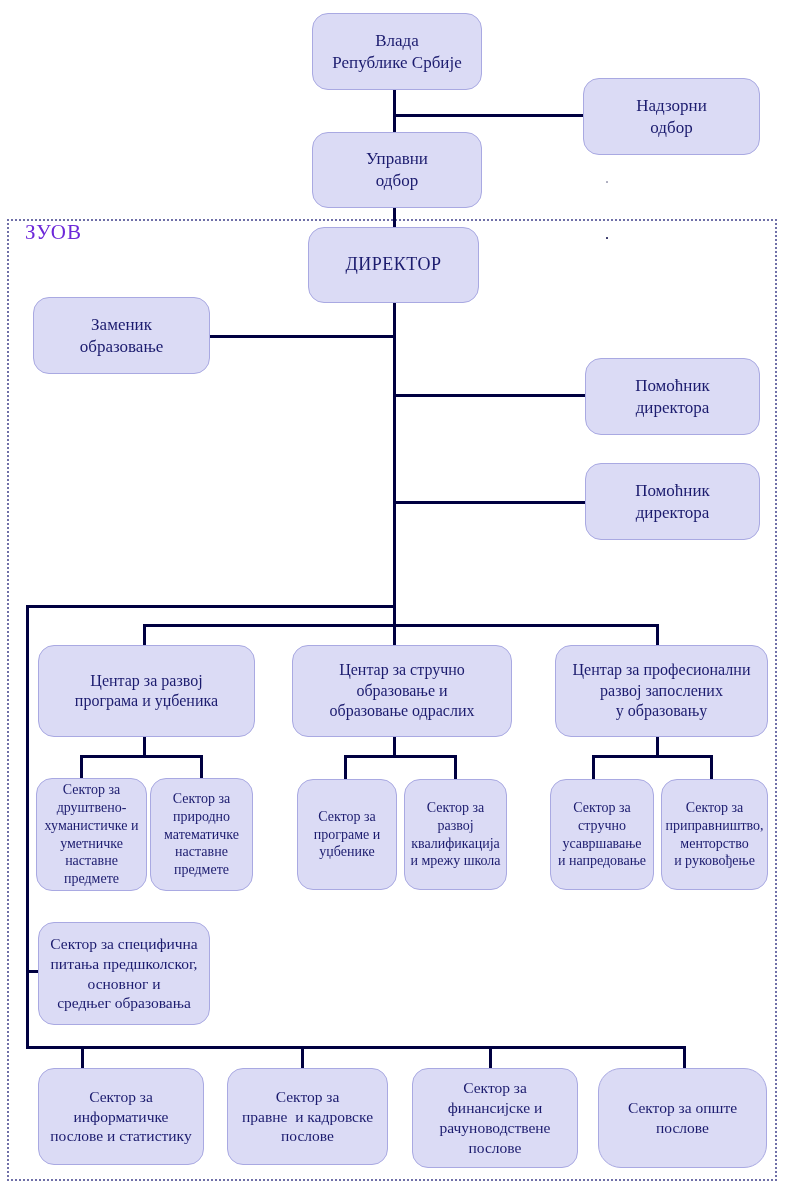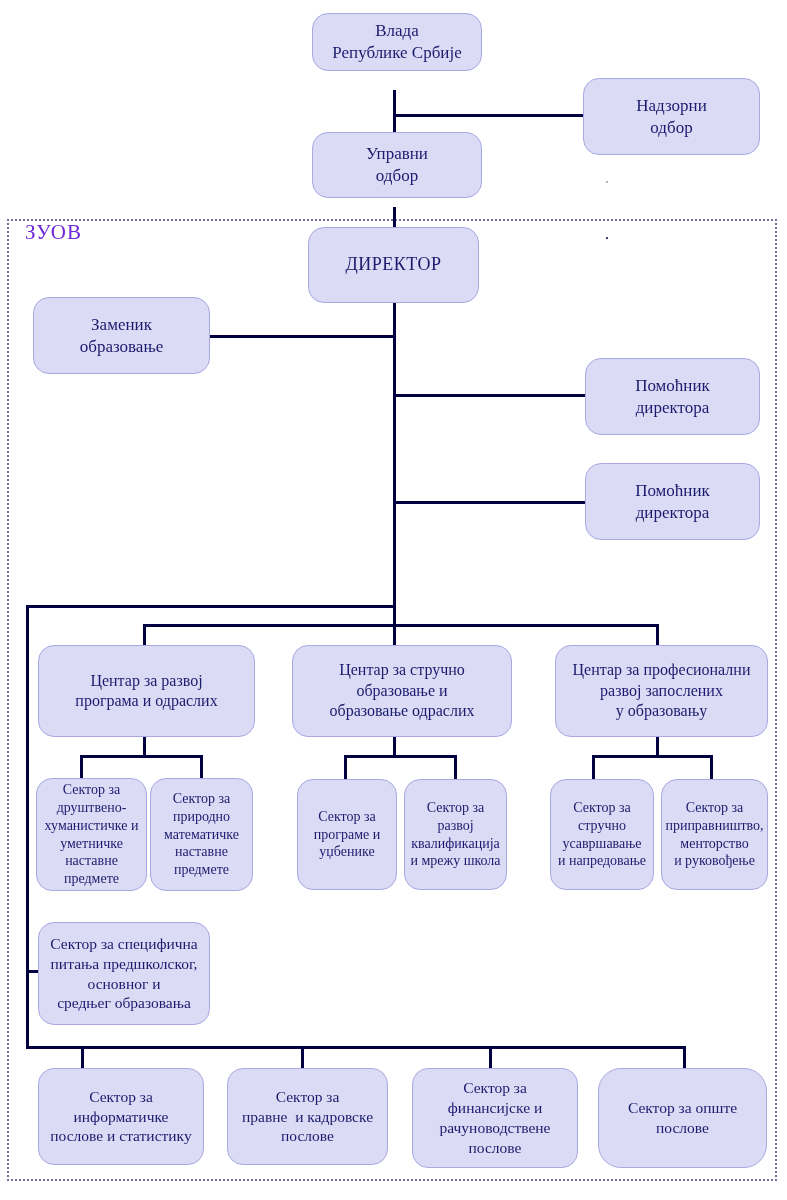--- a/index.html
+++ b/index.html
@@ -81,42 +81,42 @@
   <div class="line vline" style="left:710px;top:755px;height:25px;"></div>
 
   <div class="line hline" style="left:26px;top:970px;width:16px;"></div>
 
   <div class="line hline" style="left:26px;top:1046px;width:660px;"></div>
   <div class="line vline" style="left:81px;top:1046px;height:23px;"></div>
   <div class="line vline" style="left:301px;top:1046px;height:23px;"></div>
   <div class="line vline" style="left:489px;top:1046px;height:23px;"></div>
   <div class="line vline" style="left:683px;top:1046px;height:25px;"></div>
 
-  <div class="node fs17" style="left:312px;top:13px;width:170px;height:58px;text-align:center;">Влада
+  <div class="node fs17" style="left:312px;top:13px;width:170px;height:77px;text-align:center;">Влада
 Републике Србије</div>
 
   <div class="node fs17" style="left:583px;top:78px;width:177px;height:77px;">Надзорни
 одбор</div>
 
-  <div class="node fs17" style="left:312px;top:132px;width:170px;height:66px;">Управни
+  <div class="node fs17" style="left:312px;top:132px;width:170px;height:76px;">Управни
 одбор</div>
 
   <div class="node fs18" style="left:308px;top:227px;width:171px;height:76px;">ДИРЕКТОР</div>
 
   <div class="node fs17" style="left:33px;top:297px;width:177px;height:77px;">Заменик
 образовање</div>
 
   <div class="node fs17" style="left:585px;top:358px;width:175px;height:77px;">Помоћник
 директора</div>
 
   <div class="node fs17" style="left:585px;top:463px;width:175px;height:77px;">Помоћник
 директора</div>
 
   <div class="node fs16" style="left:38px;top:645px;width:217px;height:92px;">Центар за развој
-програма и одраслих</div>
+програма и уџбеника</div>
 
   <div class="node fs16" style="left:555px;top:645px;width:213px;height:92px;">Центар за професионални
 развој запослених
 у образовању</div>
 
   <div class="node fs16" style="left:292px;top:645px;width:220px;height:92px;">Центар за стручно
 образовање и
 образовање одраслих</div>
 
   <div class="node fs14" style="left:36px;top:778px;width:111px;height:113px;">Сектор за

